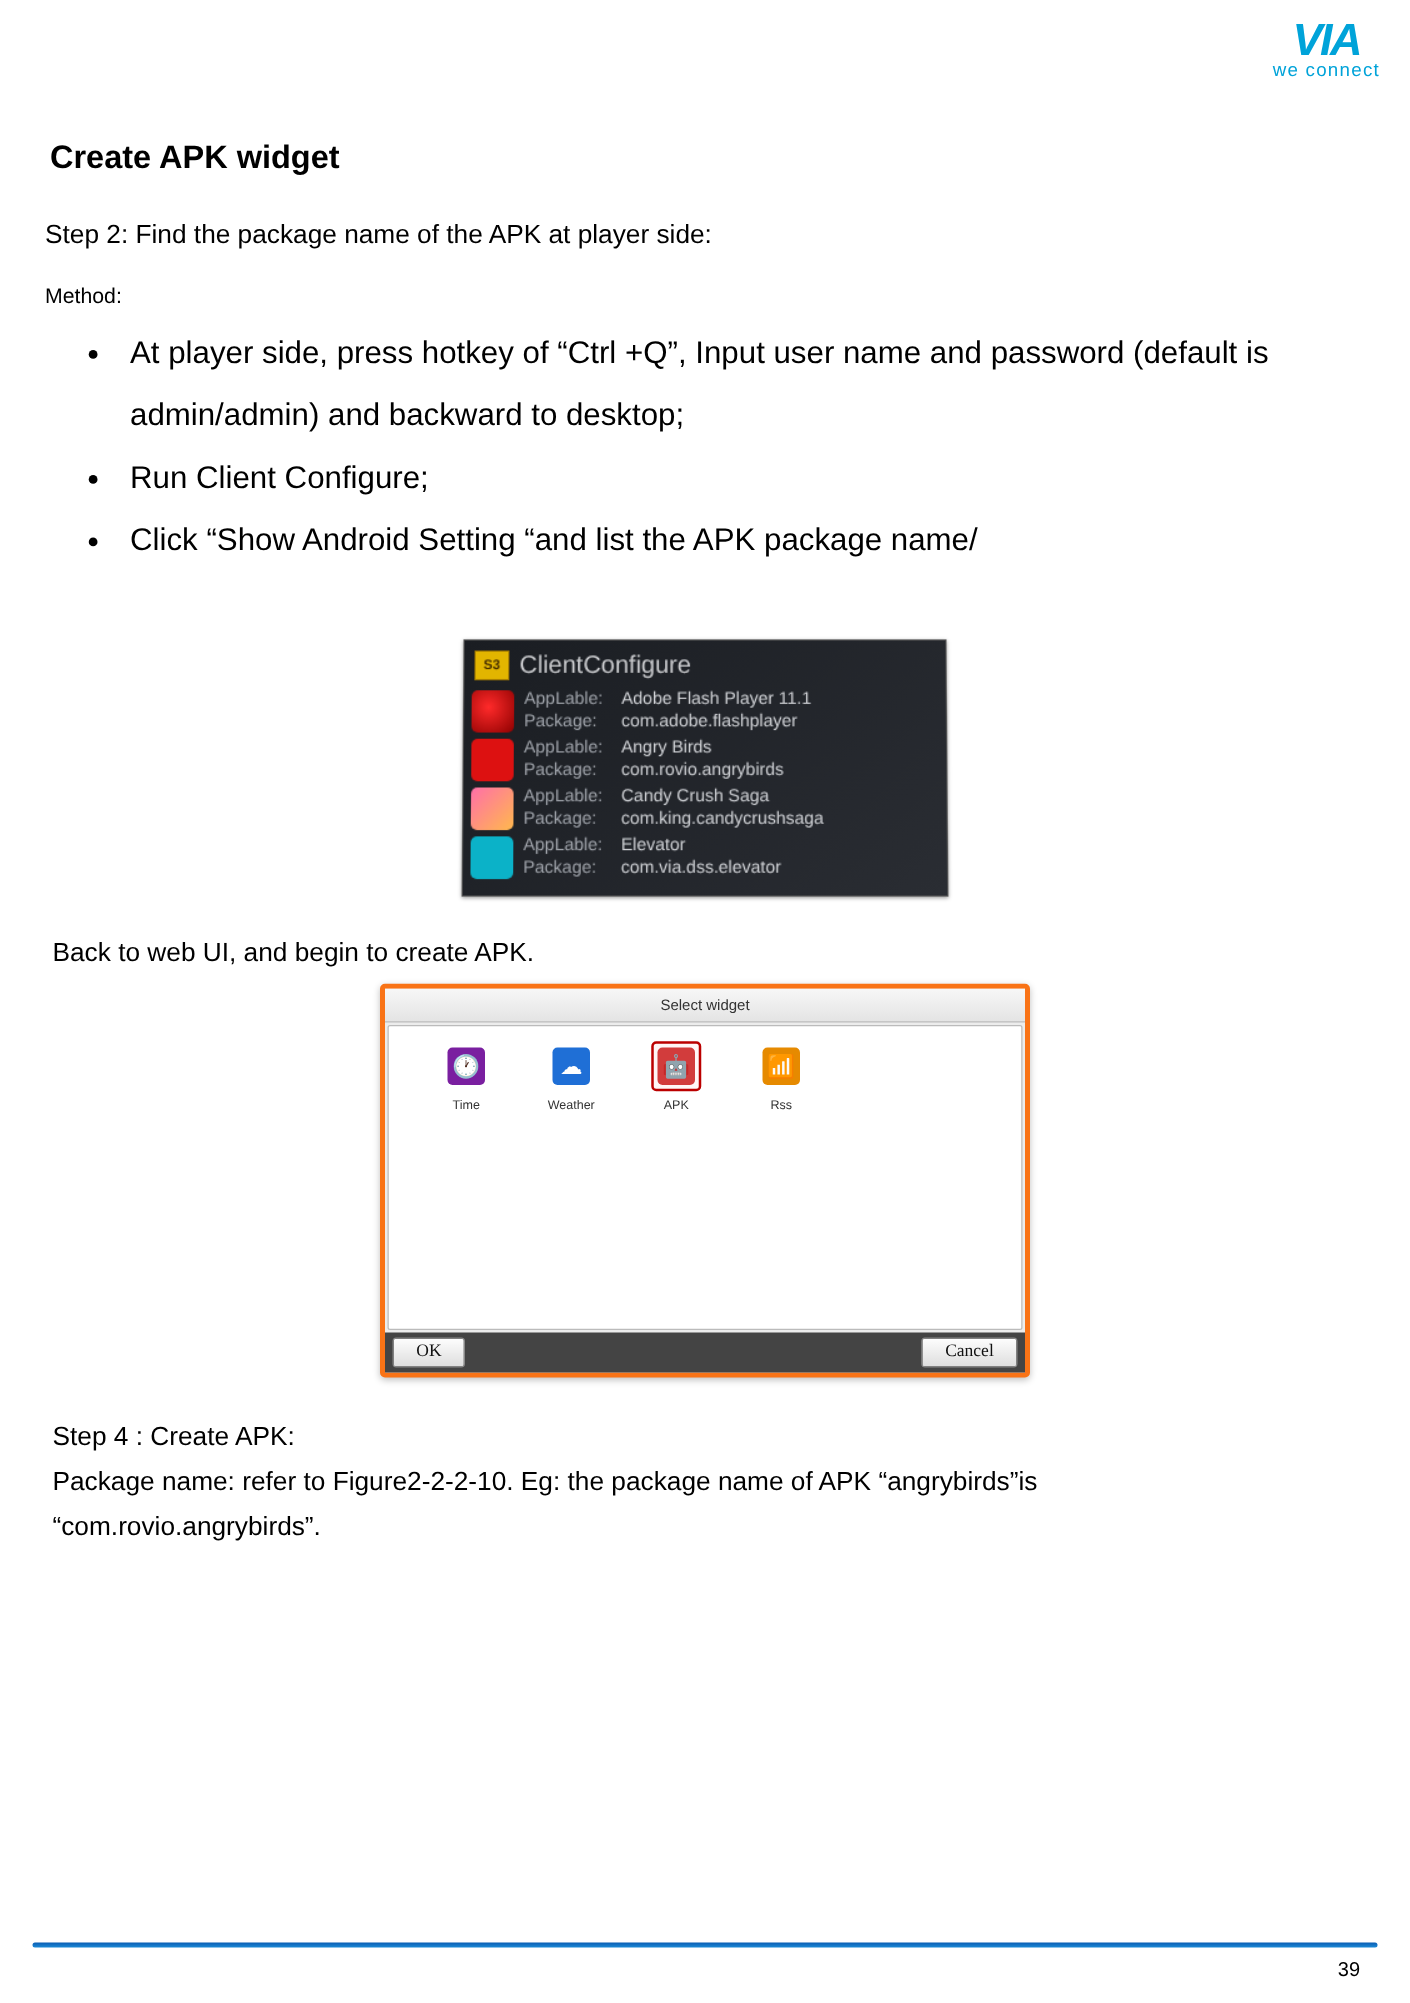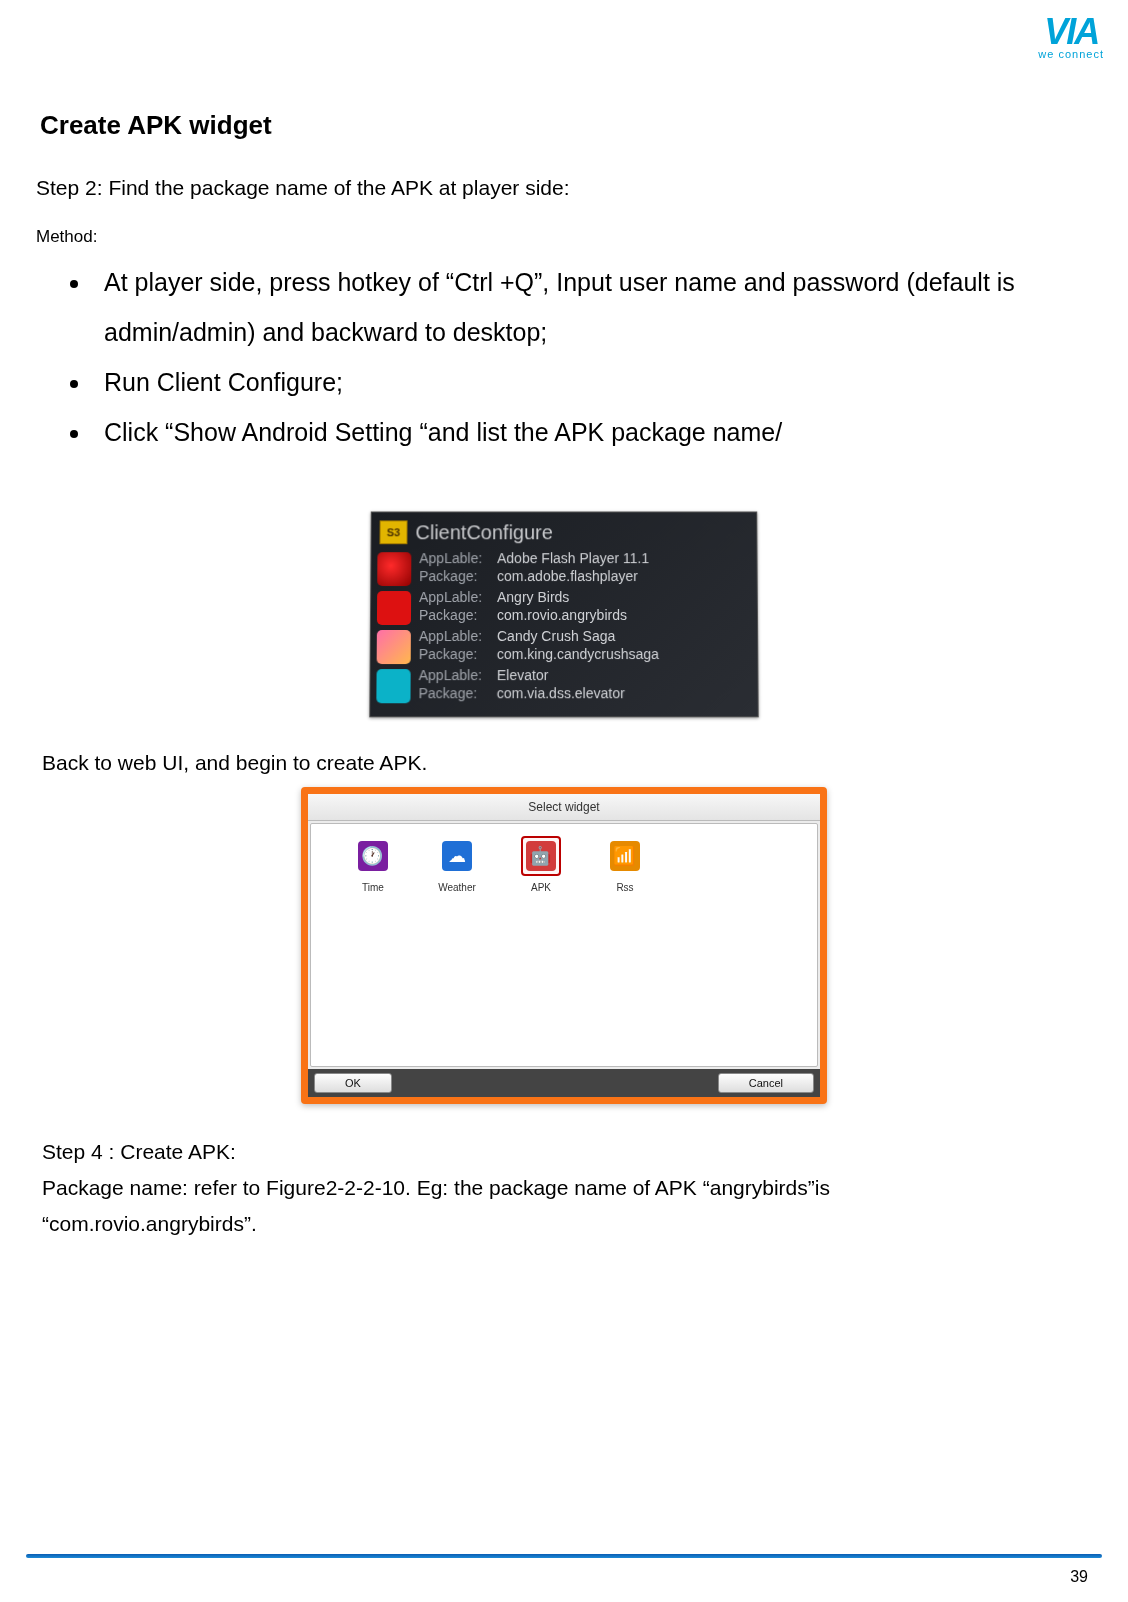--- a/index.html
+++ b/index.html
@@ -1,19 +1,19 @@
 <!DOCTYPE html>
 <html><head>
 <meta charset="utf-8">
 <style>
   html,body{margin:0;padding:0;background:#fff;font-family:"Gill Sans","Gill Sans MT","Segoe UI",Arial,sans-serif;color:#000;}
   .page{width:1128px;height:1602px;position:relative;box-sizing:border-box;padding:20px 36px 0 36px;}
   .logo{position:absolute;top:14px;right:24px;text-align:center;}
   .logo-main{font-size:36px;font-weight:900;font-style:italic;color:#00a3d9;letter-spacing:-2px;line-height:1;}
-  .logo-sub{font-size:11px;color:#00a3d9;letter-spacing:1px;margin-top:-2px;}
+  .logo-sub{font-size:15px;color:#00a3d9;letter-spacing:1px;margin-top:-2px;}
   .content{margin-top:90px;}
   h2{font-size:26px;font-weight:bold;margin:0 0 30px 4px;}
   p.step{font-size:21px;margin:0 0 12px 0;line-height:1.6;}
   p.plain{font-size:17px;margin:22px 0 10px 0;}
   ul{list-style:disc;padding-left:56px;margin:6px 0 0 0;}
   ul li{font-size:25px;line-height:2.0;padding-left:12px;}
   .fig-wrap{text-align:center;margin:54px 0 34px 0;}
   .fig1{display:inline-block;width:370px;padding:6px 10px 10px 6px;background:linear-gradient(135deg,#1a1d22,#2a2d33);border:1px solid #555;box-shadow:0 1px 3px rgba(0,0,0,.4);text-align:left;font-family:Arial,sans-serif;transform:perspective(900px) rotateX(2deg);}
   .fig1 .titlebar{display:flex;align-items:center;gap:8px;padding:2px 4px 6px 2px;}
   .fig1 .s3{width:26px;height:22px;background:#e2b500;border:1px solid #a07800;display:flex;align-items:center;justify-content:center;font-size:11px;font-weight:bold;color:#4a3200;}
@@ -24,31 +24,31 @@
   .fig1 .ico.bird{background:#d11;}
   .fig1 .ico.candy{background:linear-gradient(135deg,#ff6fa8,#ffb84d);}
   .fig1 .ico.elev{background:#0bb2c8;}
   .fig1 .meta{flex:1;padding-bottom:4px;}
   .fig1 .kv{display:flex;gap:6px;font-size:14px;line-height:1.25;}
   .fig1 .k{color:#9fa3aa;min-width:72px;}
   .fig1 .v{color:#d0d2d6;}
   .after{margin-left:6px;}
   .after p{font-size:21px;margin:0 0 12px 0;}
   .fig2-wrap{text-align:center;margin:8px 0 36px 0;}
-  .fig2{display:inline-block;width:512px;background:#ececec;border:7px solid #f97316;border-radius:4px;font-family:Arial,sans-serif;box-shadow:0 2px 6px rgba(0,0,0,.25);}
+  .fig2{display:inline-block;width:512px;background:#ececec;border:4px solid #f97316;border-radius:4px;font-family:Arial,sans-serif;box-shadow:0 2px 6px rgba(0,0,0,.25);}
   .fig2 .dlg-title{font-size:12px;text-align:center;padding:6px 0;color:#333;border-bottom:1px solid #bbb;background:linear-gradient(#f7f7f7,#e4e4e4);}
   .fig2 .body{height:230px;background:#fff;border:1px solid #bbb;margin:2px;border-radius:2px;padding-top:12px;}
   .fig2 .widgets{display:flex;gap:28px;padding-left:34px;}
   .fig2 .w{display:flex;flex-direction:column;align-items:center;gap:6px;width:56px;}
   .fig2 .w .box{width:36px;height:36px;border:2px solid transparent;border-radius:4px;display:flex;align-items:center;justify-content:center;font-size:18px;color:#fff;}
   .fig2 .w.sel .box{border-color:#b00;background:#fff6f6;}
   .fig2 .w .lbl{font-size:10px;color:#333;}
   .fig2 .w .tile{width:30px;height:30px;border-radius:4px;display:flex;align-items:center;justify-content:center;}
   .fig2 .footer{display:flex;justify-content:space-between;padding:4px 6px;background:#444;}
-  .fig2 .btn{font-size:11px;background:linear-gradient(#fdfdfd,#dedede);border:1px solid #888;border-radius:3px;padding:3px 30px;color:#111;}
+  .fig2 .btn{font-size:14px;background:linear-gradient(#fdfdfd,#dedede);border:1px solid #888;border-radius:3px;padding:3px 18px;color:#111;font-family:Liberation Serif, serif;}
   .bottom-rule{position:absolute;left:26px;right:26px;bottom:44px;height:4px;background:linear-gradient(#0a5db3,#1d8ad6);border-radius:2px;}
   .page-num{position:absolute;right:40px;bottom:16px;font-size:16px;font-family:Arial,sans-serif;}
 </style>
 </head>
 <body>
 
 <div class="page">
 
   <div class="logo">
     <div class="logo-main">VIA</div>

